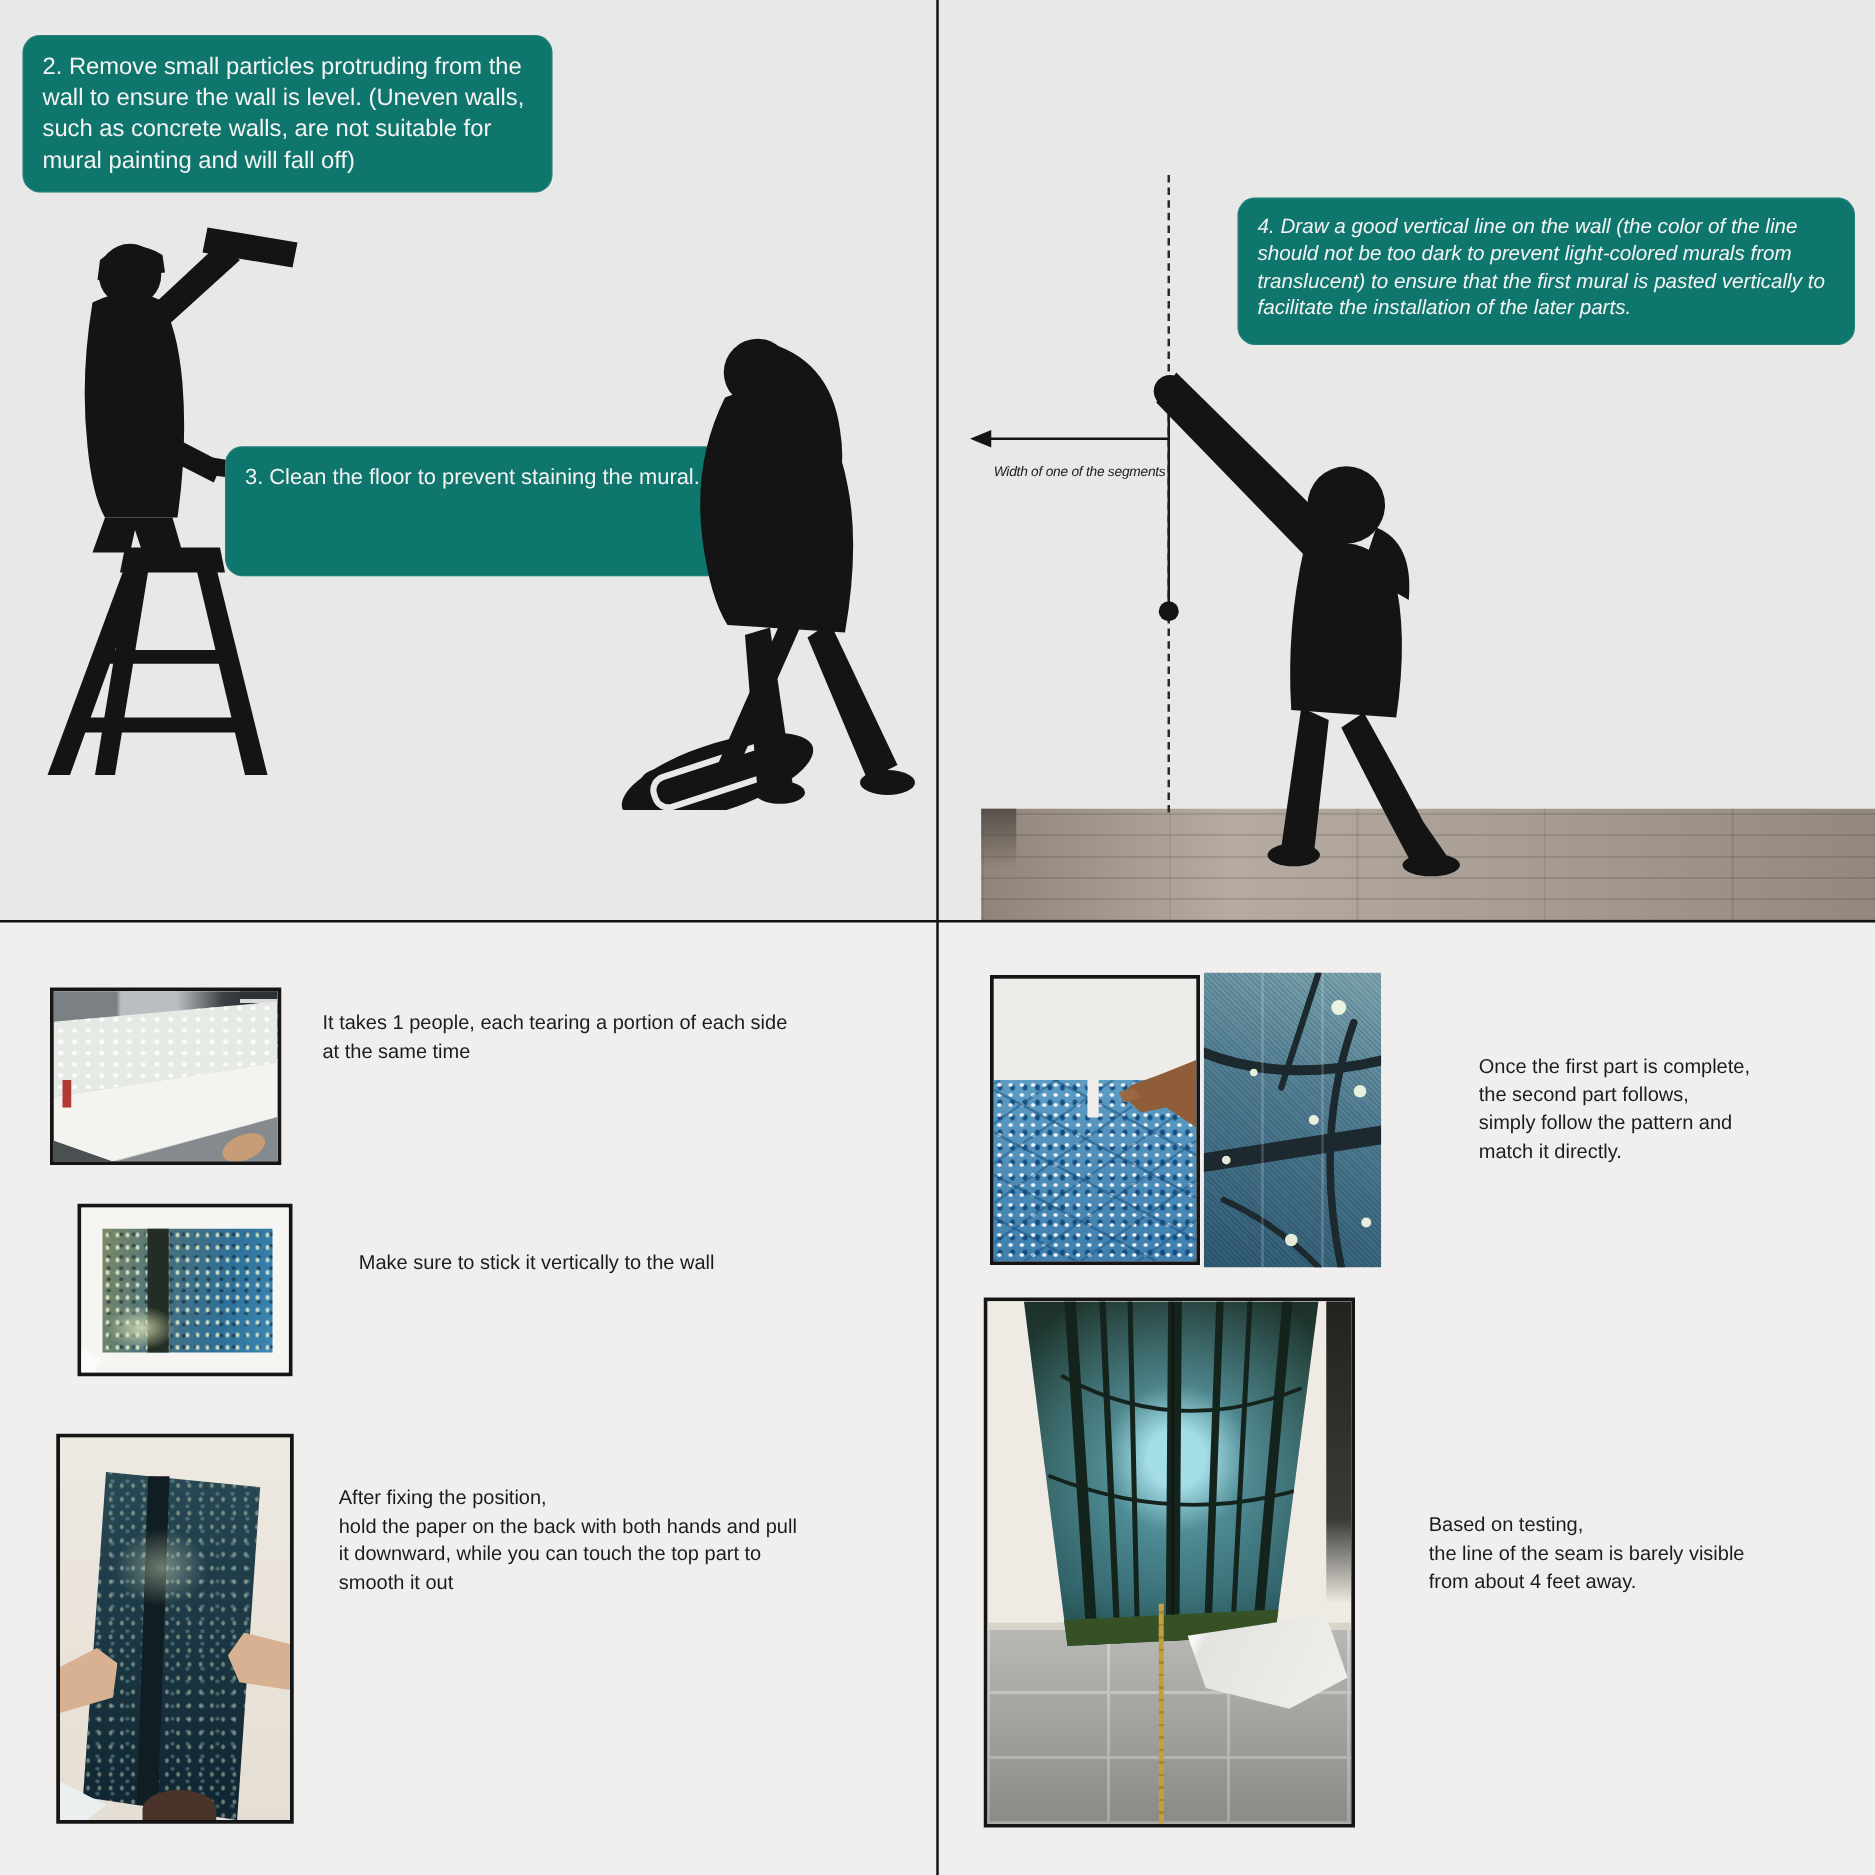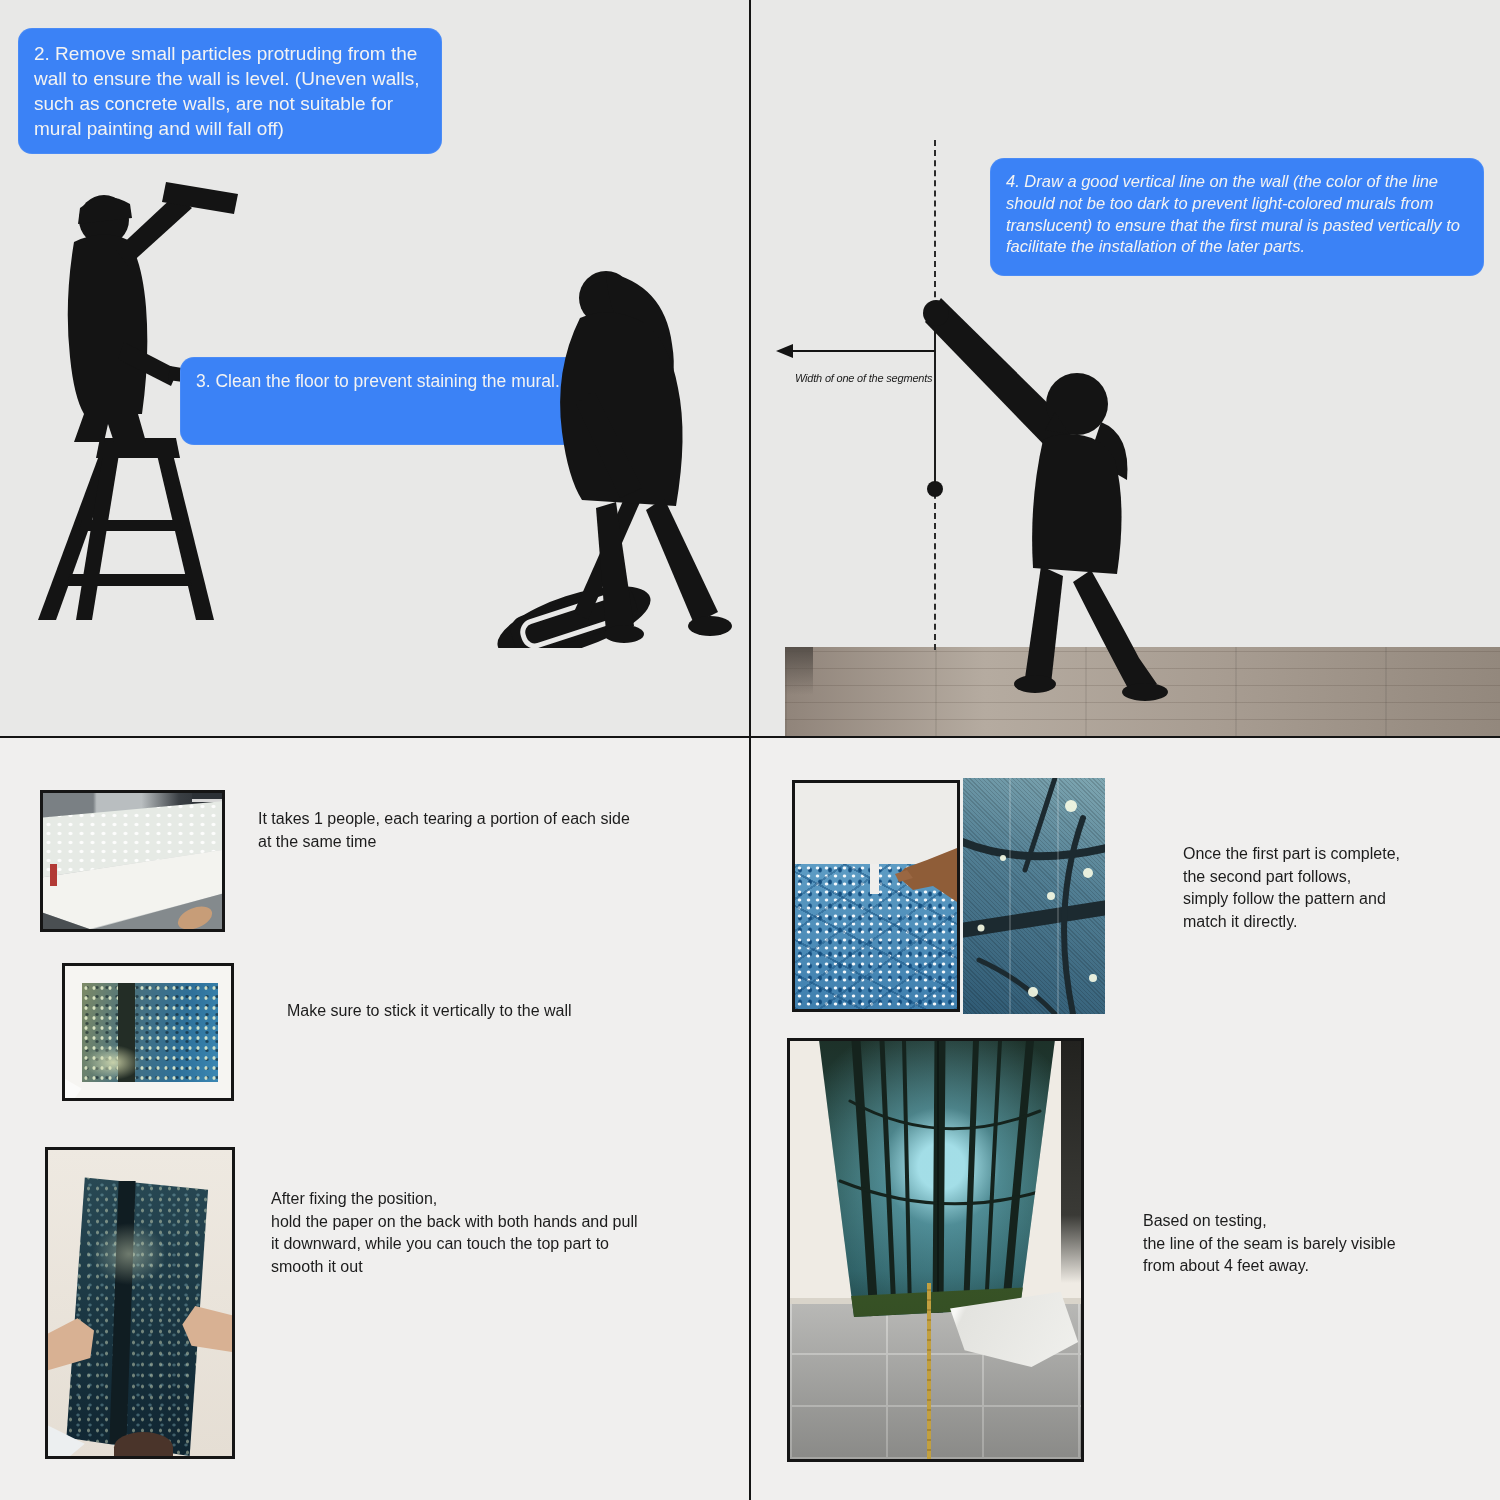--- a/index.html
+++ b/index.html
@@ -7,25 +7,25 @@
          font-family:"Liberation Sans", sans-serif;background:#f0efee;}
   .abs{position:absolute;}
   
   .q-tl{left:0;top:0;width:750px;height:737px;background:#e8e8e7;}
   .q-tr{left:750px;top:0;width:900px;height:737px;background:#e8e8e7;font-style:italic;}
   .q-bl{left:0;top:737px;width:750px;height:763px;background:#f0efee;}
   .q-br{left:750px;top:737px;width:750px;height:763px;background:#f0efee;}
   .div-v{left:749px;top:0;width:2px;height:1500px;background:#141414;z-index:60;}
   .div-h{left:0;top:736px;width:1500px;height:2px;background:#141414;z-index:60;}
   
-  .note{background:#3b82f6;border-radius:14px;color:#f3f3f3;
+  .note{background:#0f766e;border-radius:14px;color:#f3f3f3;
         padding:13px 16px;white-space:pre-line;line-height:1.32;box-sizing:border-box;
         box-shadow:0 0 0 1px rgba(255,255,255,.08) inset;}
   .note2{left:18px;top:28px;width:424px;min-height:112px;font-size:19px;}
-  .note3{left:180px;top:357px;width:412px;height:88px;font-size:17.5px;}
+  .note3{left:180px;top:357px;width:412px;height:104px;font-size:17.5px;}
   .note4{left:240px;top:158px;width:494px;min-height:118px;font-size:16.5px;}
   
   .tip{color:#1c1c1c;white-space:pre-line;line-height:1.42;font-size:16px;}
   
   svg .ink{fill:#141414;}
   
   .dash-line{border-left:2px dashed #2a2a2a;width:0;}
   .solid-line{width:2px;background:#1c1c1c;}
   .bob{width:16px;height:16px;border-radius:50%;background:#141414;}
   .arrow-line{height:2px;background:#141414;}

